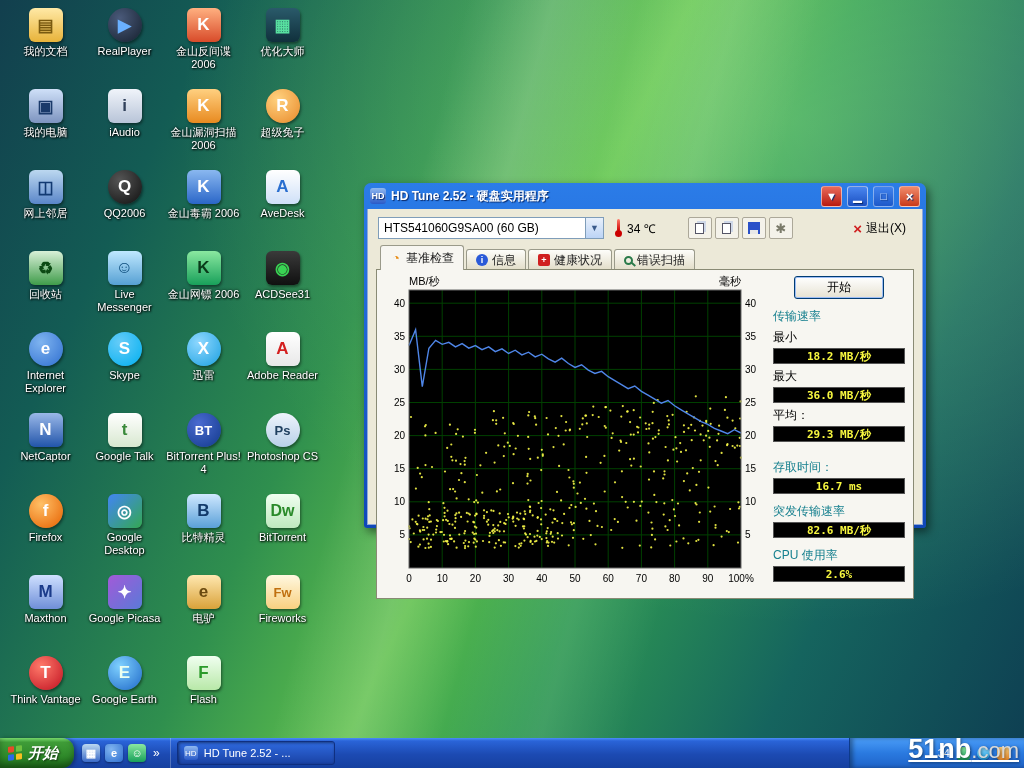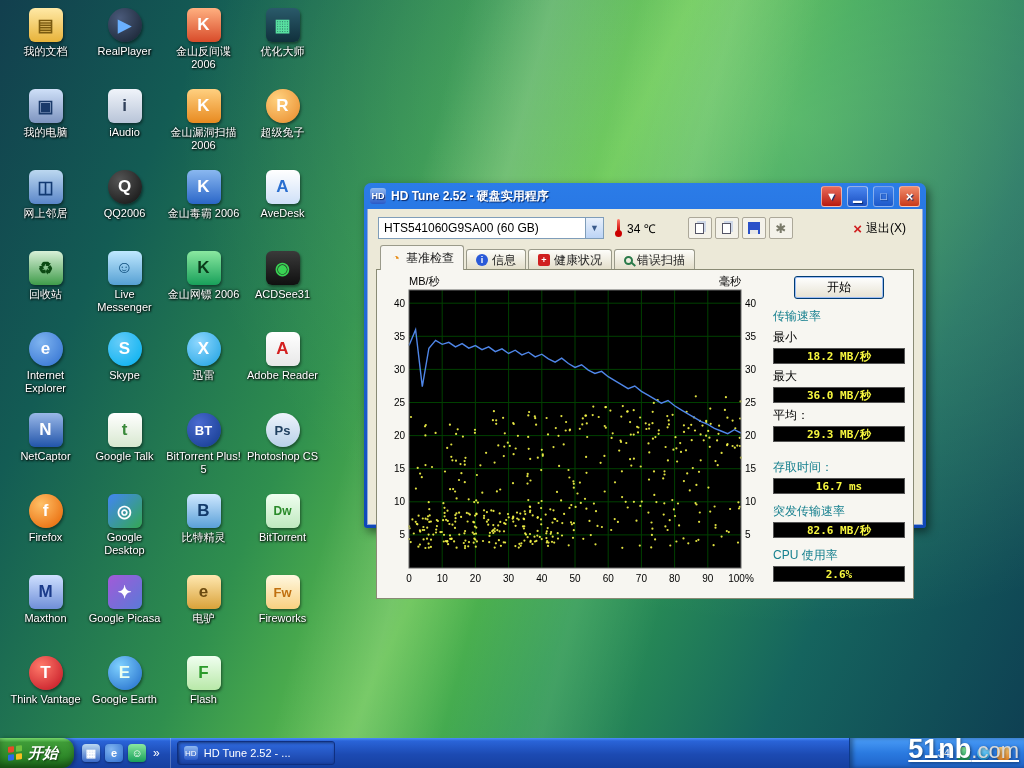--- a/index.html
+++ b/index.html
@@ -206,40 +206,40 @@
     <div class="dicon">
       <div class="ig" style="background: linear-gradient(rgb(154, 184, 232), rgb(34, 85, 170)); color: rgb(255, 255, 255);">N</div>
       <div class="il">NetCaptor</div>
     </div>
     <div class="dicon">
       <div class="ig" style="background: linear-gradient(rgb(255, 255, 255), rgb(216, 232, 208)); color: rgb(58, 138, 58);">t</div>
       <div class="il">Google Talk</div>
     </div>
     <div class="dicon">
       <div class="ig round" style="background: radial-gradient(circle at 35% 30%, rgb(74, 106, 208), rgb(18, 58, 140)); color: rgb(255, 255, 255); font-size: 13px;">BT</div>
-      <div class="il">BitTorrent Plus! 5</div>
+      <div class="il">BitTorrent Plus! 4</div>
     </div>
     <div class="dicon">
       <div class="ig" style="background: linear-gradient(rgb(238, 244, 252), rgb(184, 208, 232)); color: rgb(32, 64, 96); font-size: 13px; border-radius: 17px;">Ps</div>
       <div class="il">Photoshop CS</div>
     </div>
     <div class="dicon">
       <div class="ig round" style="background: radial-gradient(circle at 35% 30%, rgb(255, 192, 102), rgb(230, 96, 0)); color: rgb(255, 255, 255);">f</div>
       <div class="il">Firefox</div>
     </div>
     <div class="dicon">
       <div class="ig" style="background: linear-gradient(135deg, rgb(66, 133, 244), rgb(52, 168, 83)); color: rgb(255, 255, 255);">◎</div>
       <div class="il">Google Desktop</div>
     </div>
     <div class="dicon">
       <div class="ig" style="background: linear-gradient(rgb(207, 232, 255), rgb(90, 160, 216)); color: rgb(18, 58, 106);">B</div>
       <div class="il">比特精灵</div>
     </div>
     <div class="dicon">
-      <div class="ig" style="background: linear-gradient(rgb(240, 255, 240), rgb(191, 232, 191)); color: rgb(42, 138, 42); font-size: 12px;">Dw</div>
+      <div class="ig" style="background: linear-gradient(rgb(240, 255, 240), rgb(191, 232, 191)); color: rgb(42, 138, 42); font-size: 16px;">Dw</div>
       <div class="il">BitTorrent</div>
     </div>
     <div class="dicon">
       <div class="ig" style="background: linear-gradient(rgb(207, 224, 255), rgb(111, 143, 216)); color: rgb(26, 58, 138);">M</div>
       <div class="il">Maxthon</div>
     </div>
     <div class="dicon">
       <div class="ig" style="background: linear-gradient(135deg, rgb(162, 90, 216), rgb(90, 122, 216)); color: rgb(255, 255, 255);">✦</div>
       <div class="il">Google Picasa</div>
     </div>

